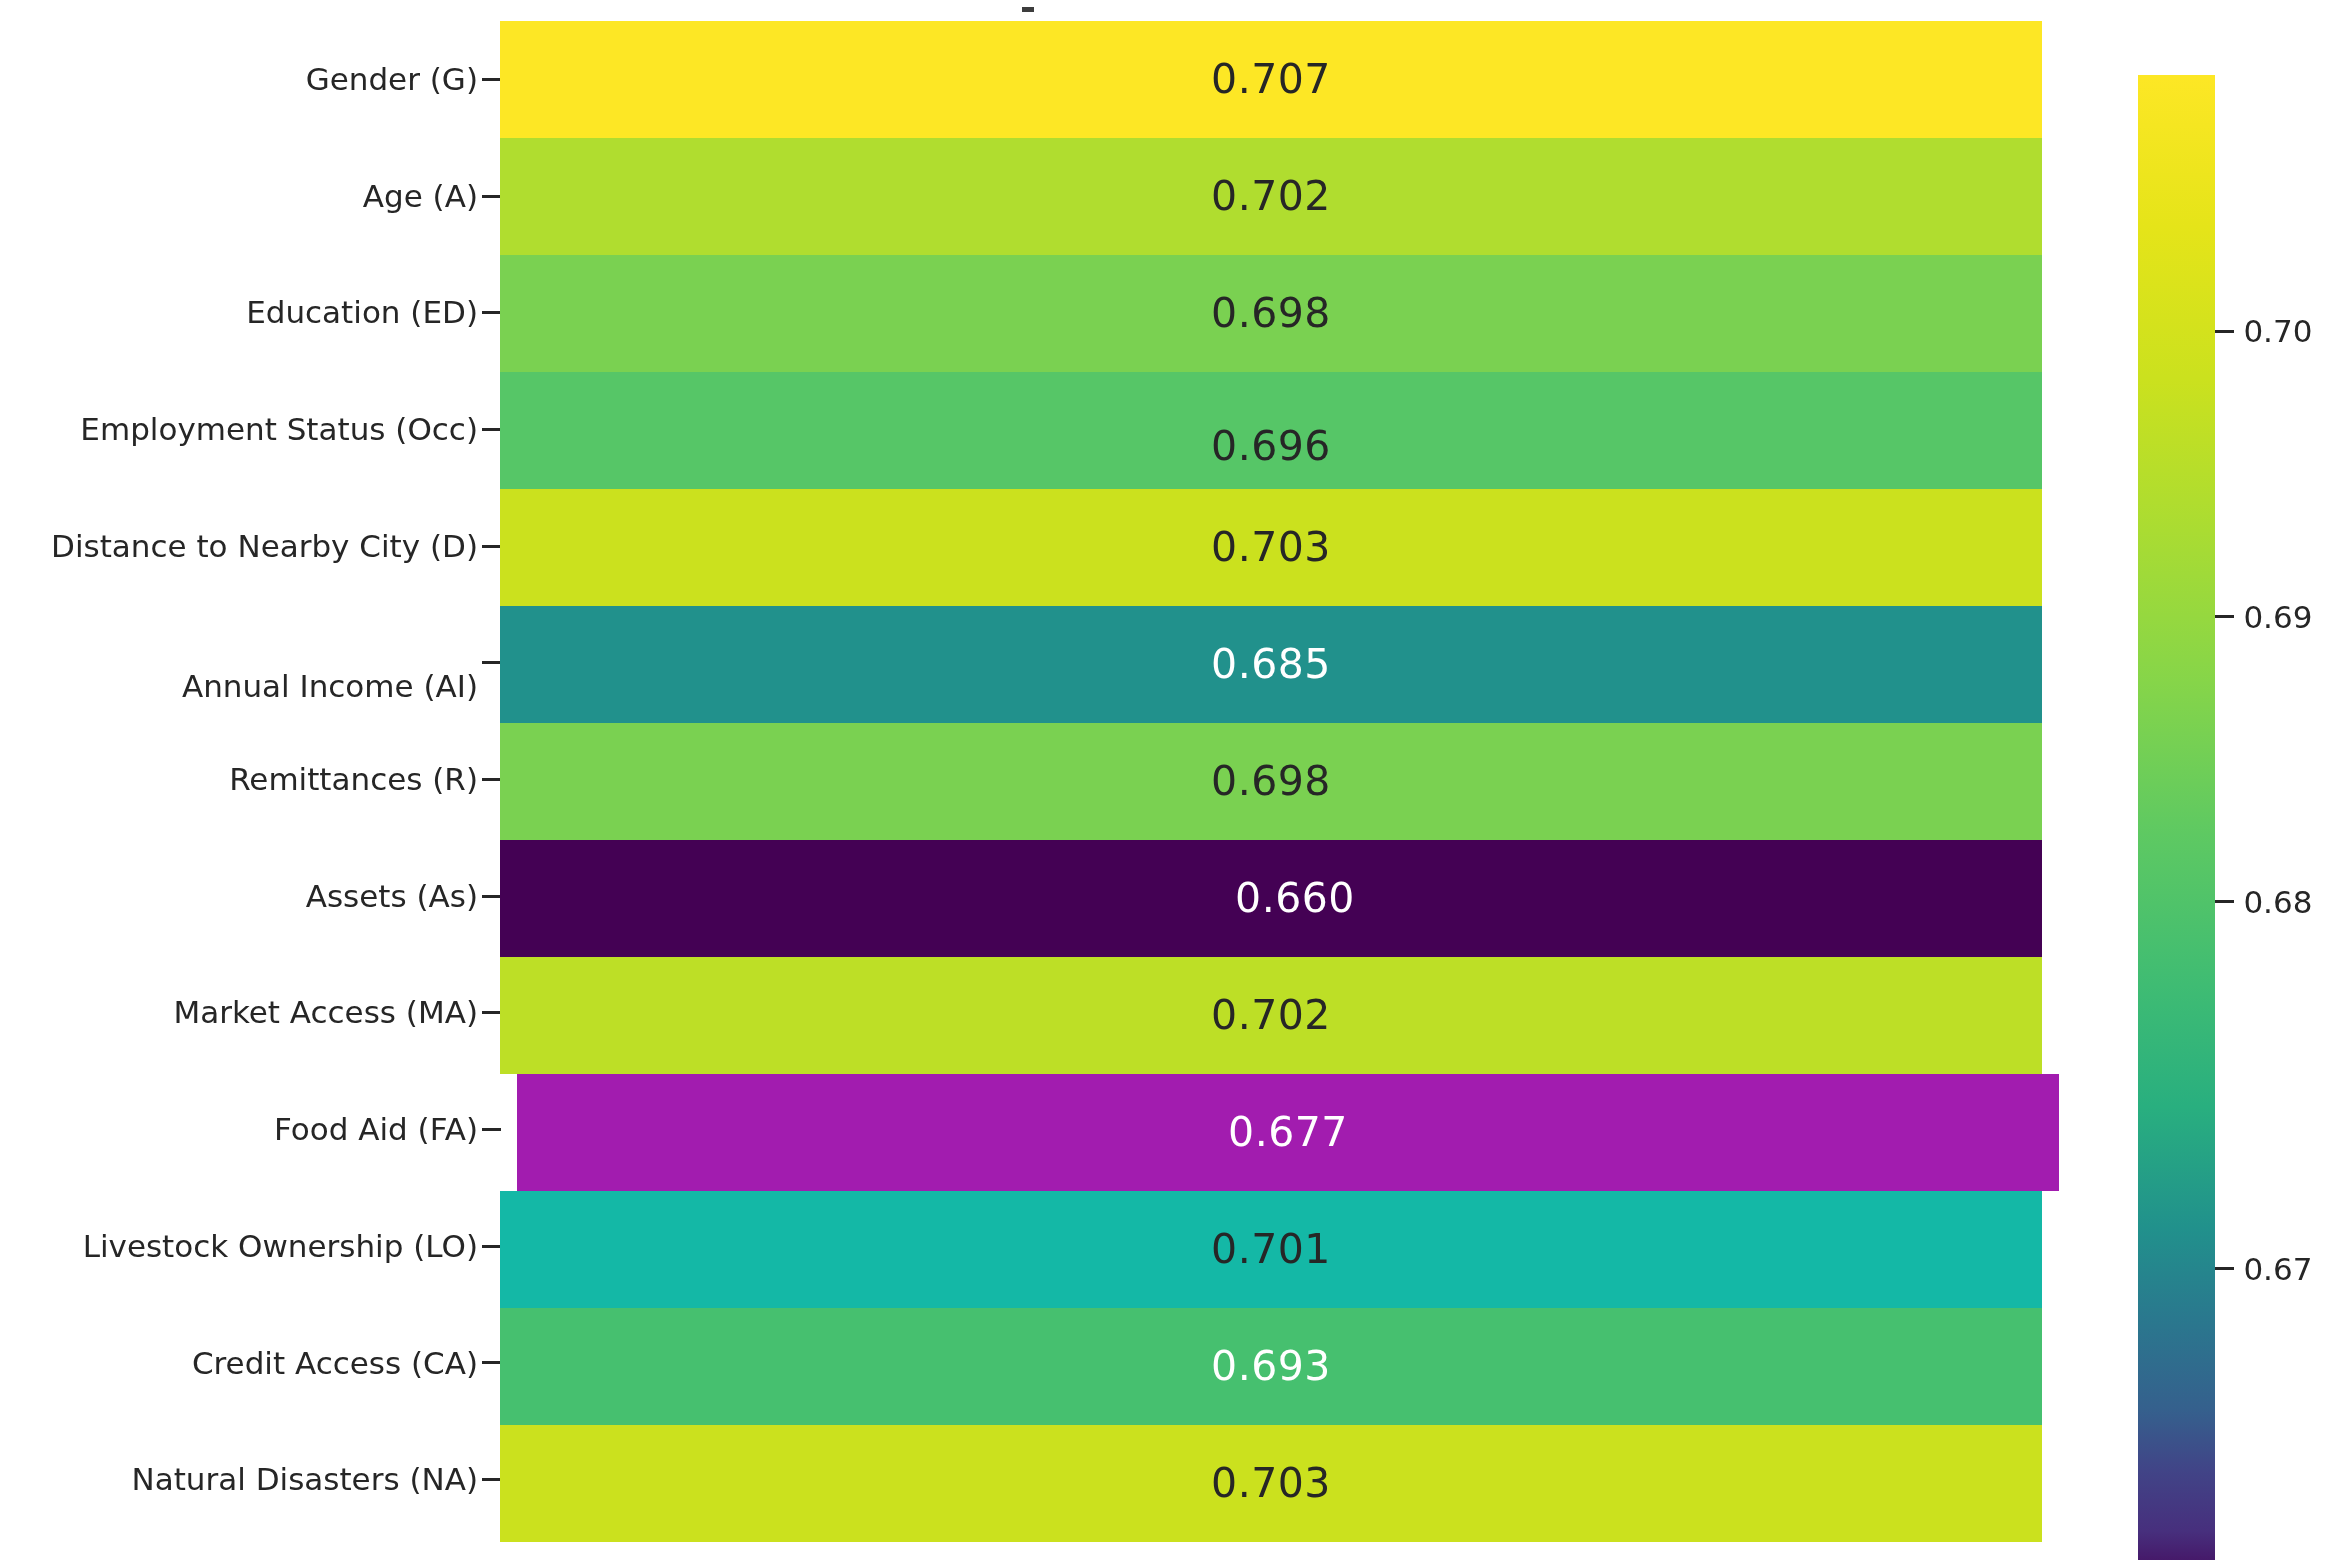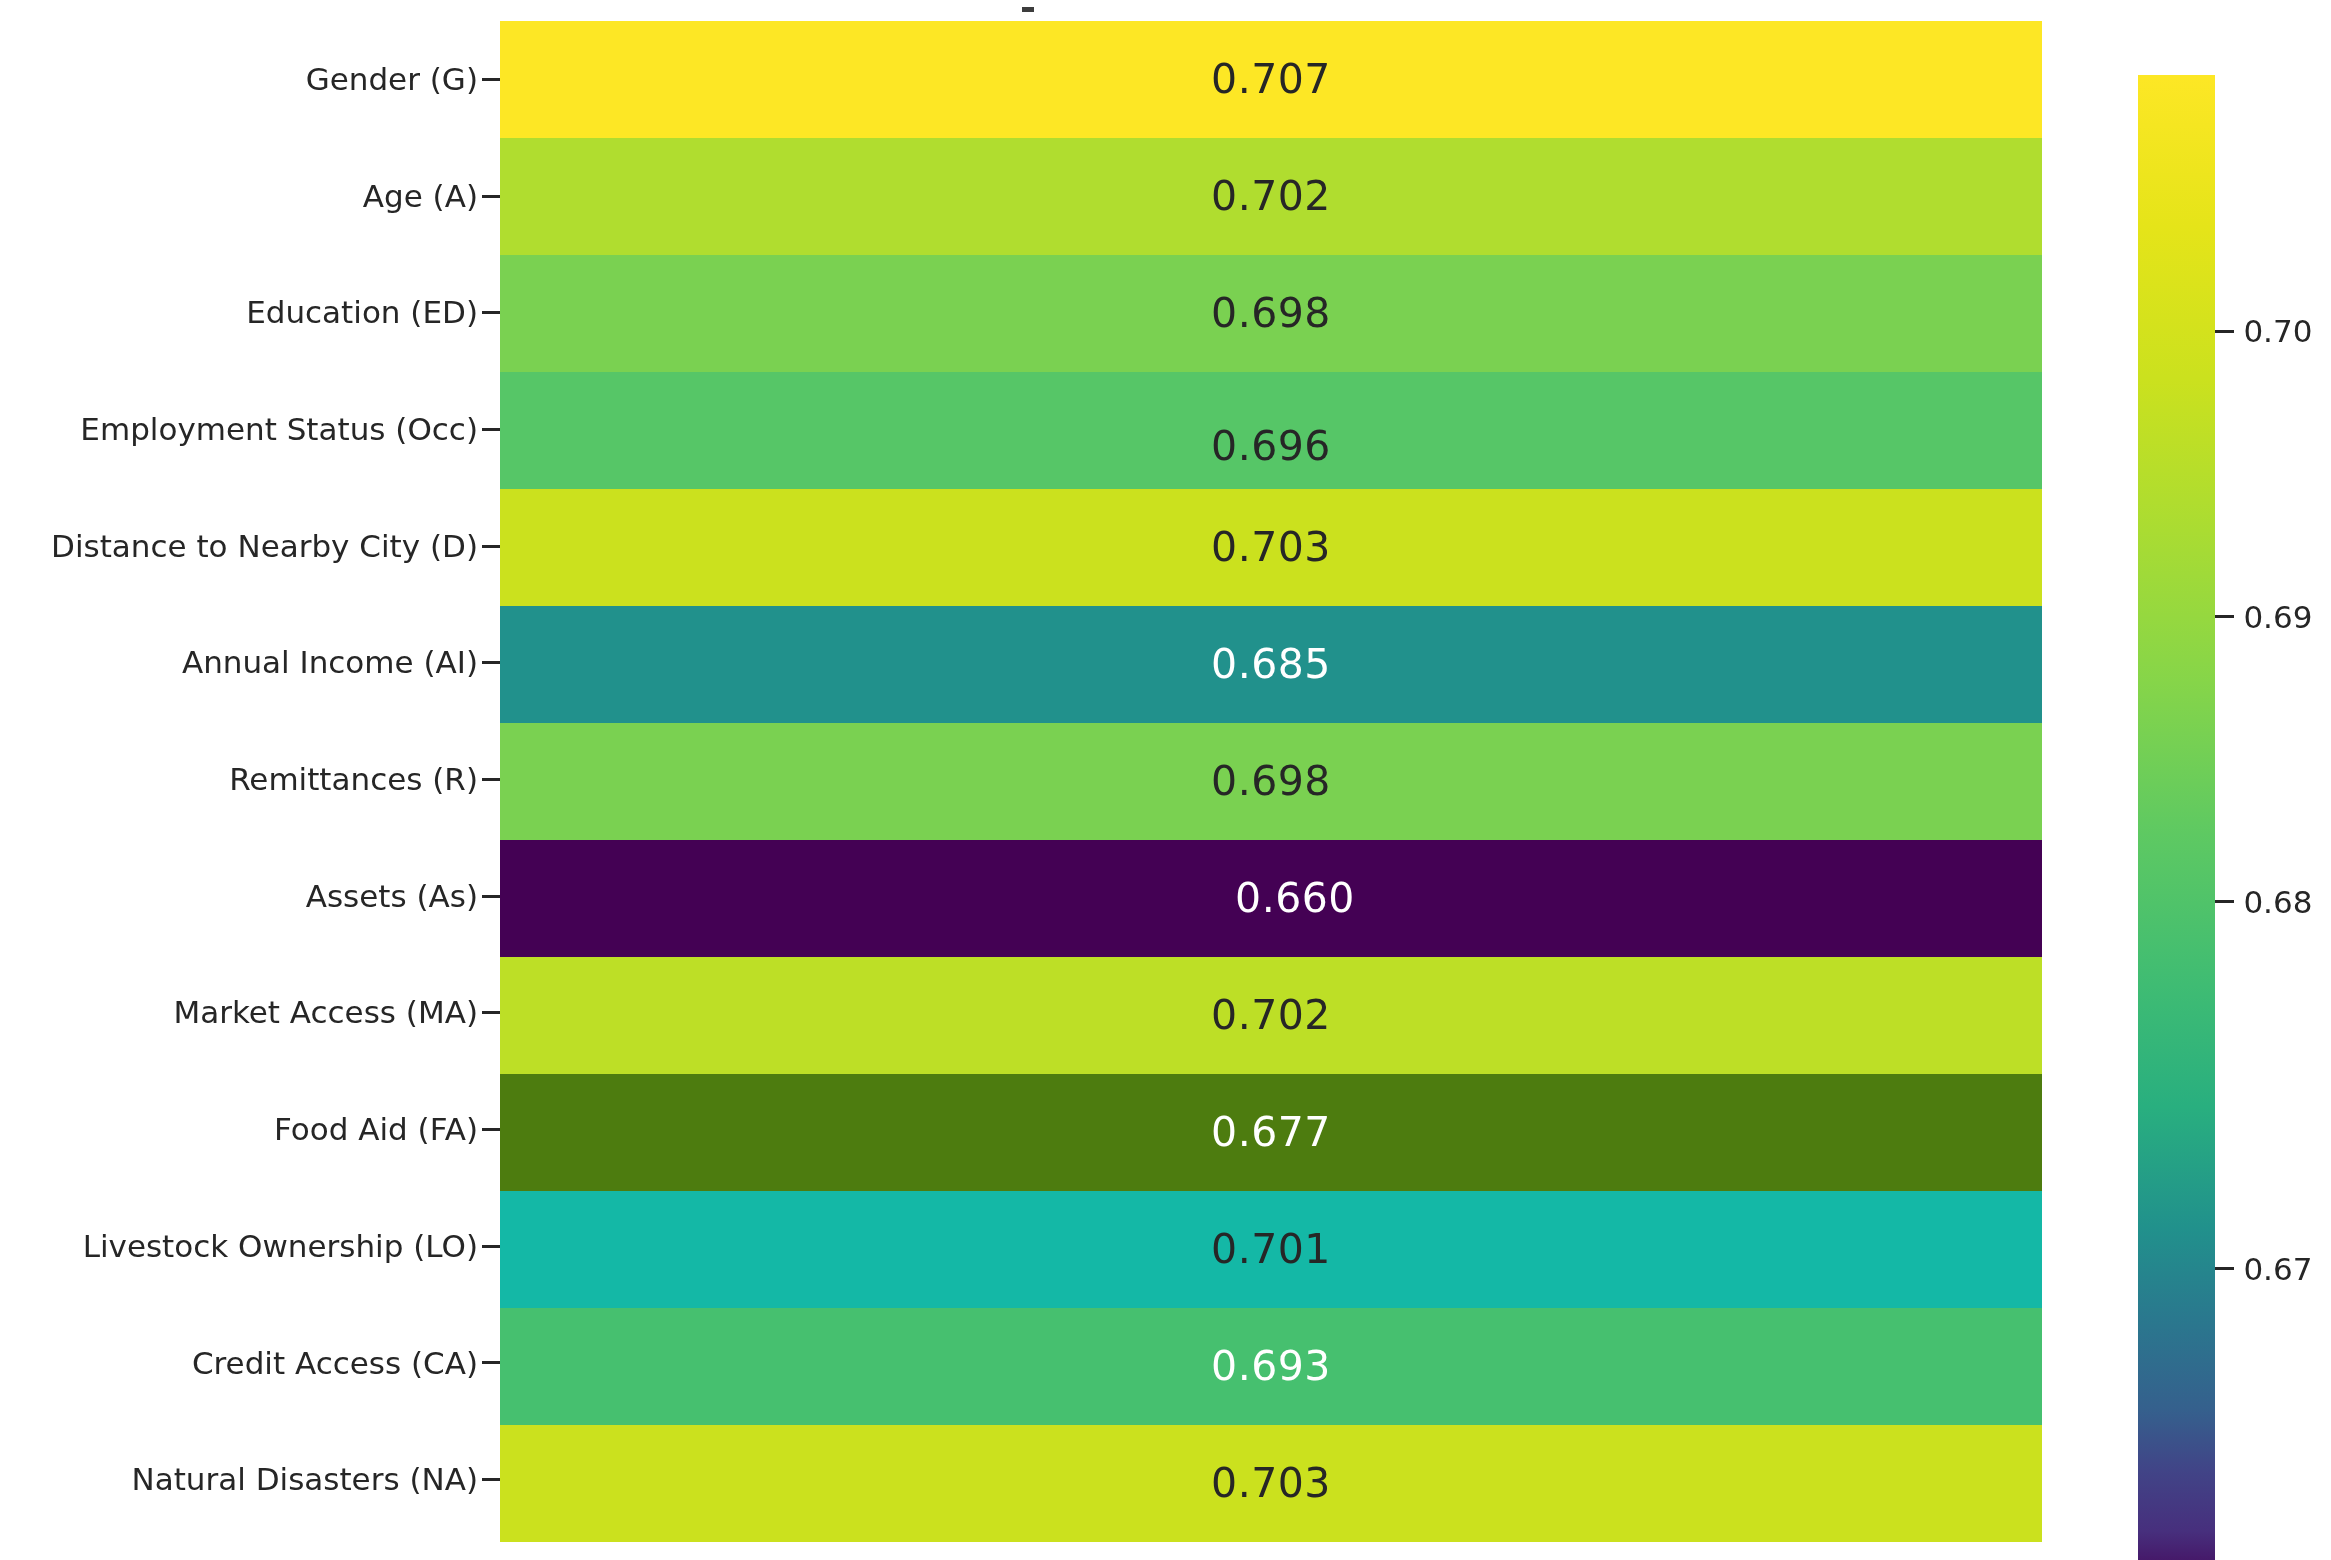--- a/index.html
+++ b/index.html
@@ -117,21 +117,21 @@
       </div>
       <div class="ytick-mark" style="top: 290px; position: absolute;"></div>
       <div class="ytick" style="top: 350px;">
         <span class="ytick-text">Employment Status (Occ)</span>
       </div>
       <div class="ytick-mark" style="top: 407px; position: absolute;"></div>
       <div class="ytick" style="top: 467px;">
         <span class="ytick-text">Distance to Nearby City (D)</span>
       </div>
       <div class="ytick-mark" style="top: 524px; position: absolute;"></div>
-      <div class="ytick" style="top: 583px;">
+      <div class="ytick" style="top: 607px;">
         <span class="ytick-text">Annual Income (AI)</span>
       </div>
       <div class="ytick-mark" style="top: 640px; position: absolute;"></div>
       <div class="ytick" style="top: 700px;">
         <span class="ytick-text">Remittances (R)</span>
       </div>
       <div class="ytick-mark" style="top: 757px; position: absolute;"></div>
       <div class="ytick" style="top: 817px;">
         <span class="ytick-text">Assets (As)</span>
       </div>
@@ -179,21 +179,21 @@
       </div>
       <div class="hm-row" style="background: rgb(122, 209, 81);">
         <span class="hm-cell-value" style="color: rgb(38, 38, 38);">0.698</span>
       </div>
       <div class="hm-row" style="background: rgb(68, 1, 84); padding-left: 48px;">
         <span class="hm-cell-value" style="color: rgb(255, 255, 255);">0.660</span>
       </div>
       <div class="hm-row" style="background: rgb(189, 223, 38);">
         <span class="hm-cell-value" style="color: rgb(38, 38, 38);">0.702</span>
       </div>
-      <div class="hm-row" style="background: #4d7c0f;">
+      <div class="hm-row" style="background: #a21caf; margin-left: 17px;">
         <span class="hm-cell-value" style="color: rgb(255, 255, 255);">0.677</span>
       </div>
       <div class="hm-row" style="background: #14b8a6;">
         <span class="hm-cell-value" style="color: rgb(38, 38, 38);">0.701</span>
       </div>
       <div class="hm-row" style="background: rgb(70, 192, 111);">
         <span class="hm-cell-value" style="color: rgb(255, 255, 255);">0.693</span>
       </div>
       <div class="hm-row" style="background: rgb(203, 225, 30);">
         <span class="hm-cell-value" style="color: rgb(38, 38, 38);">0.703</span>

